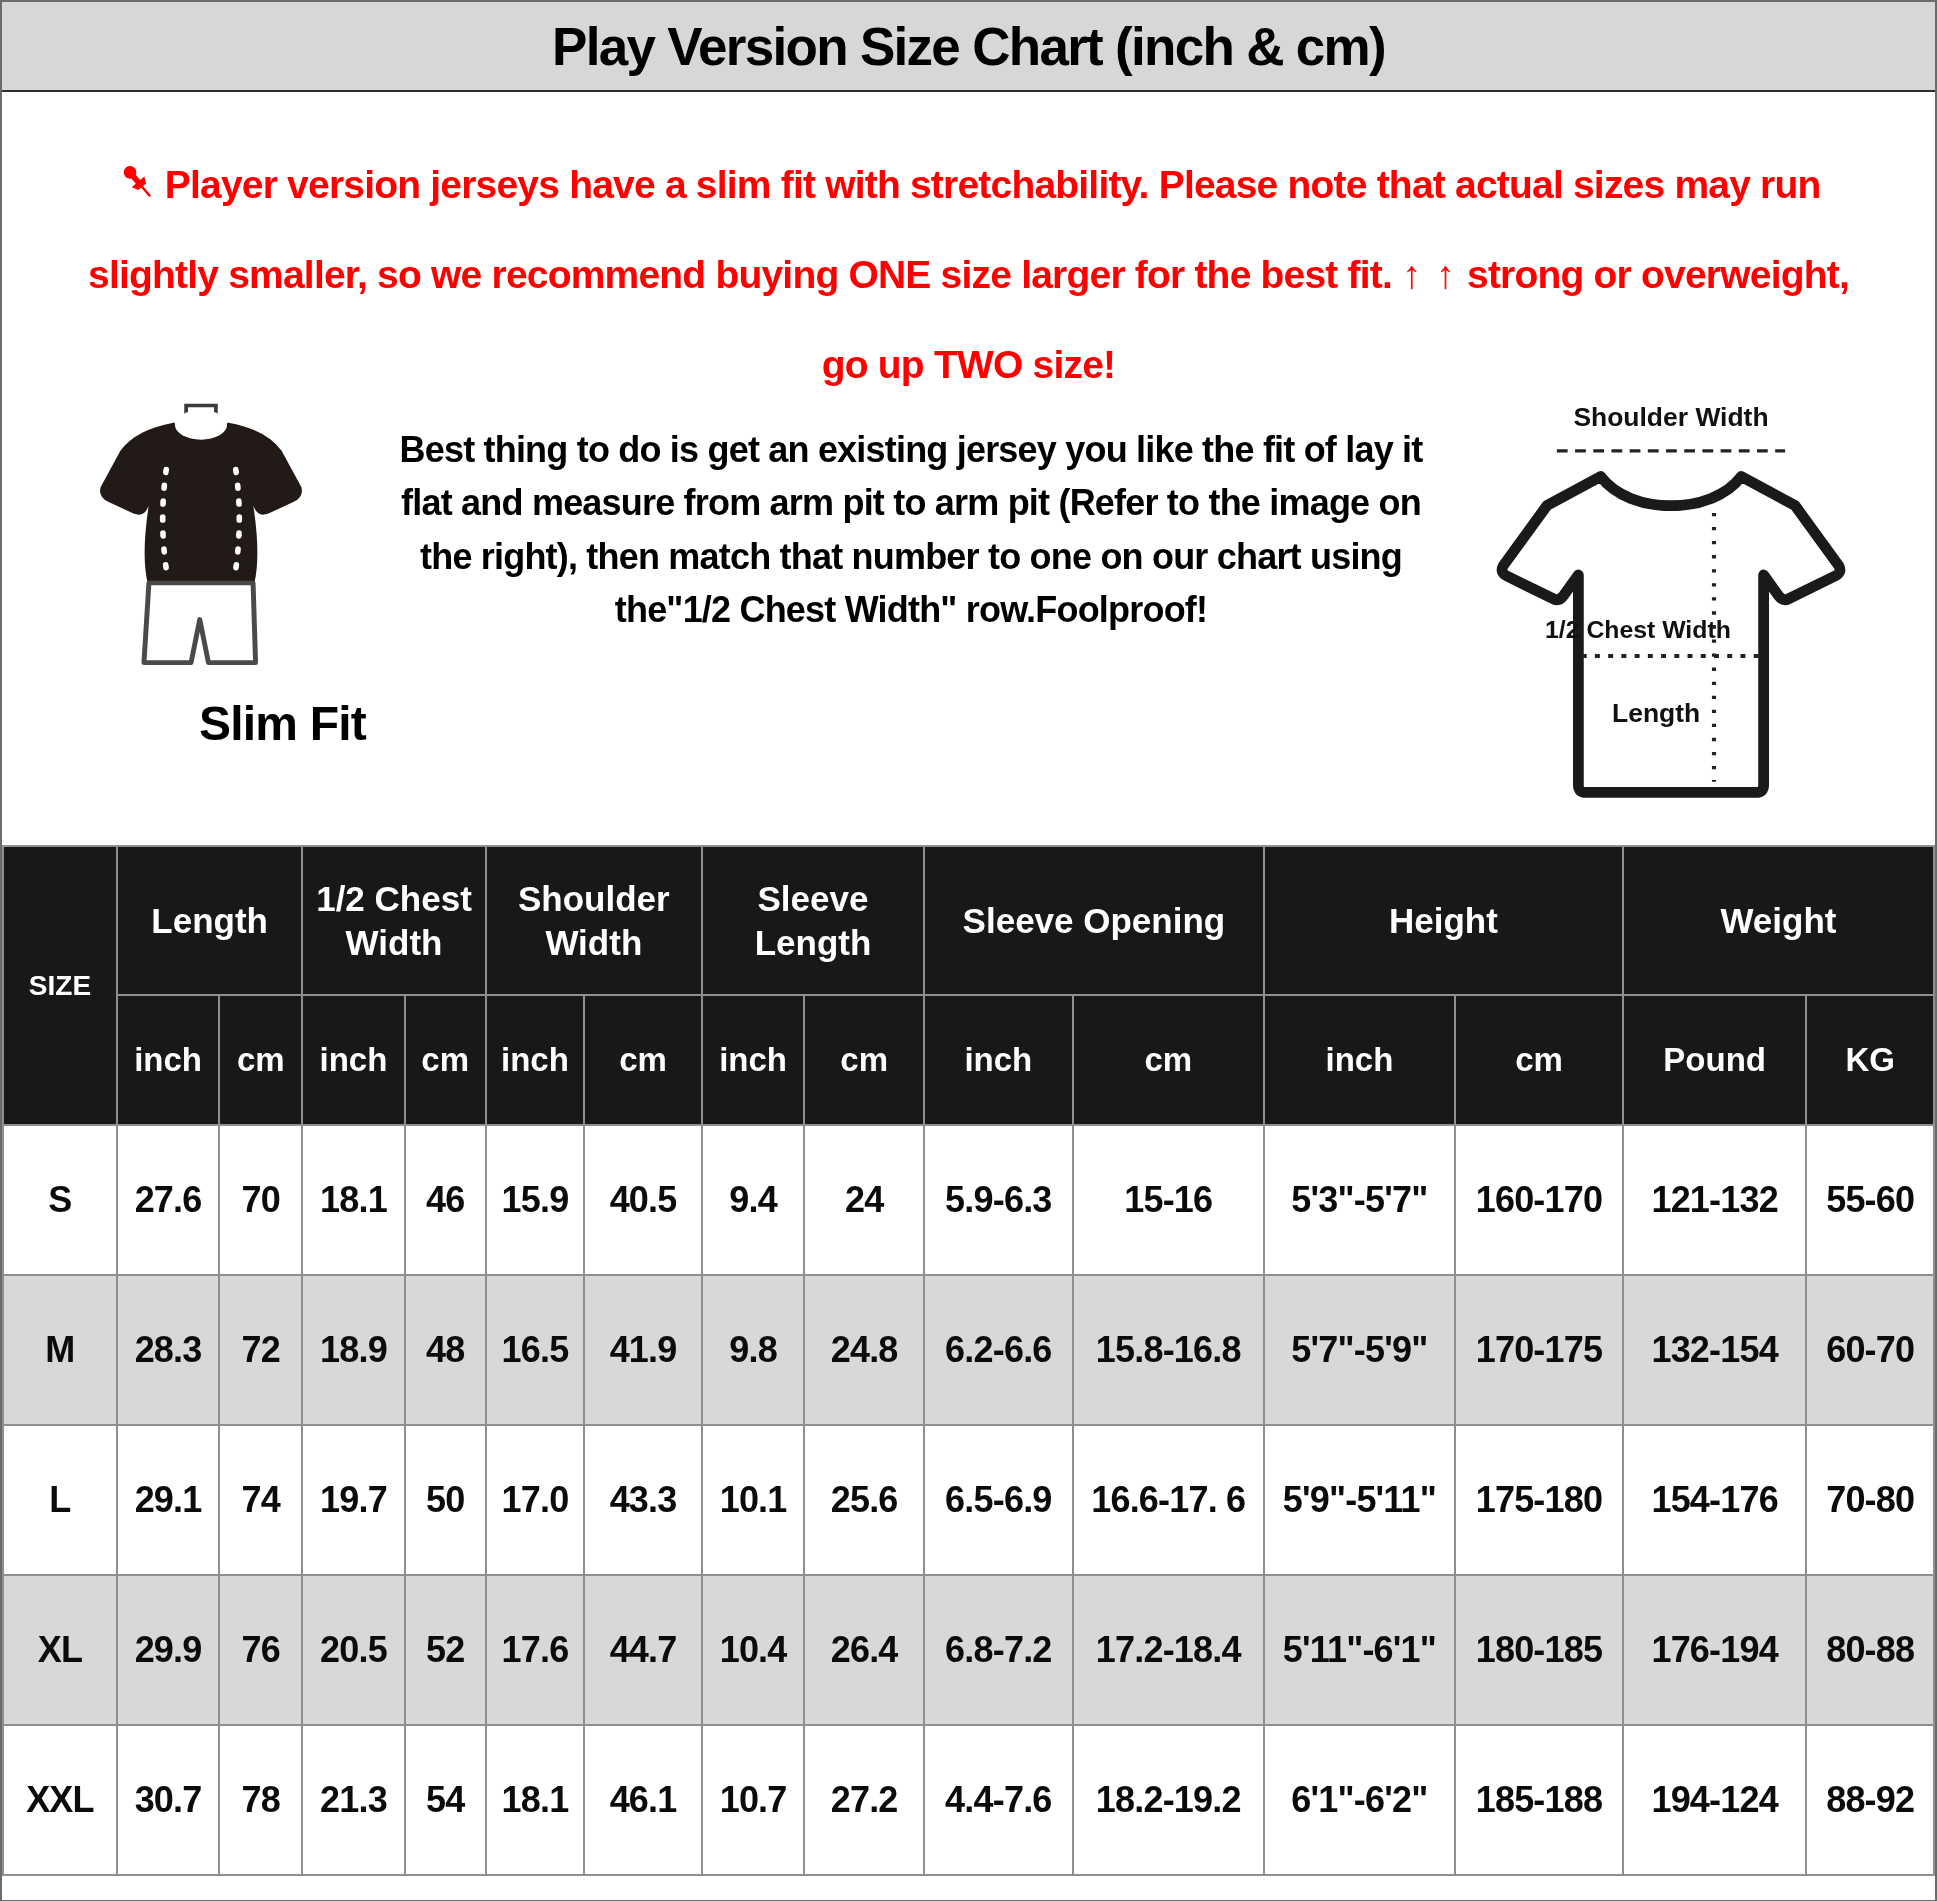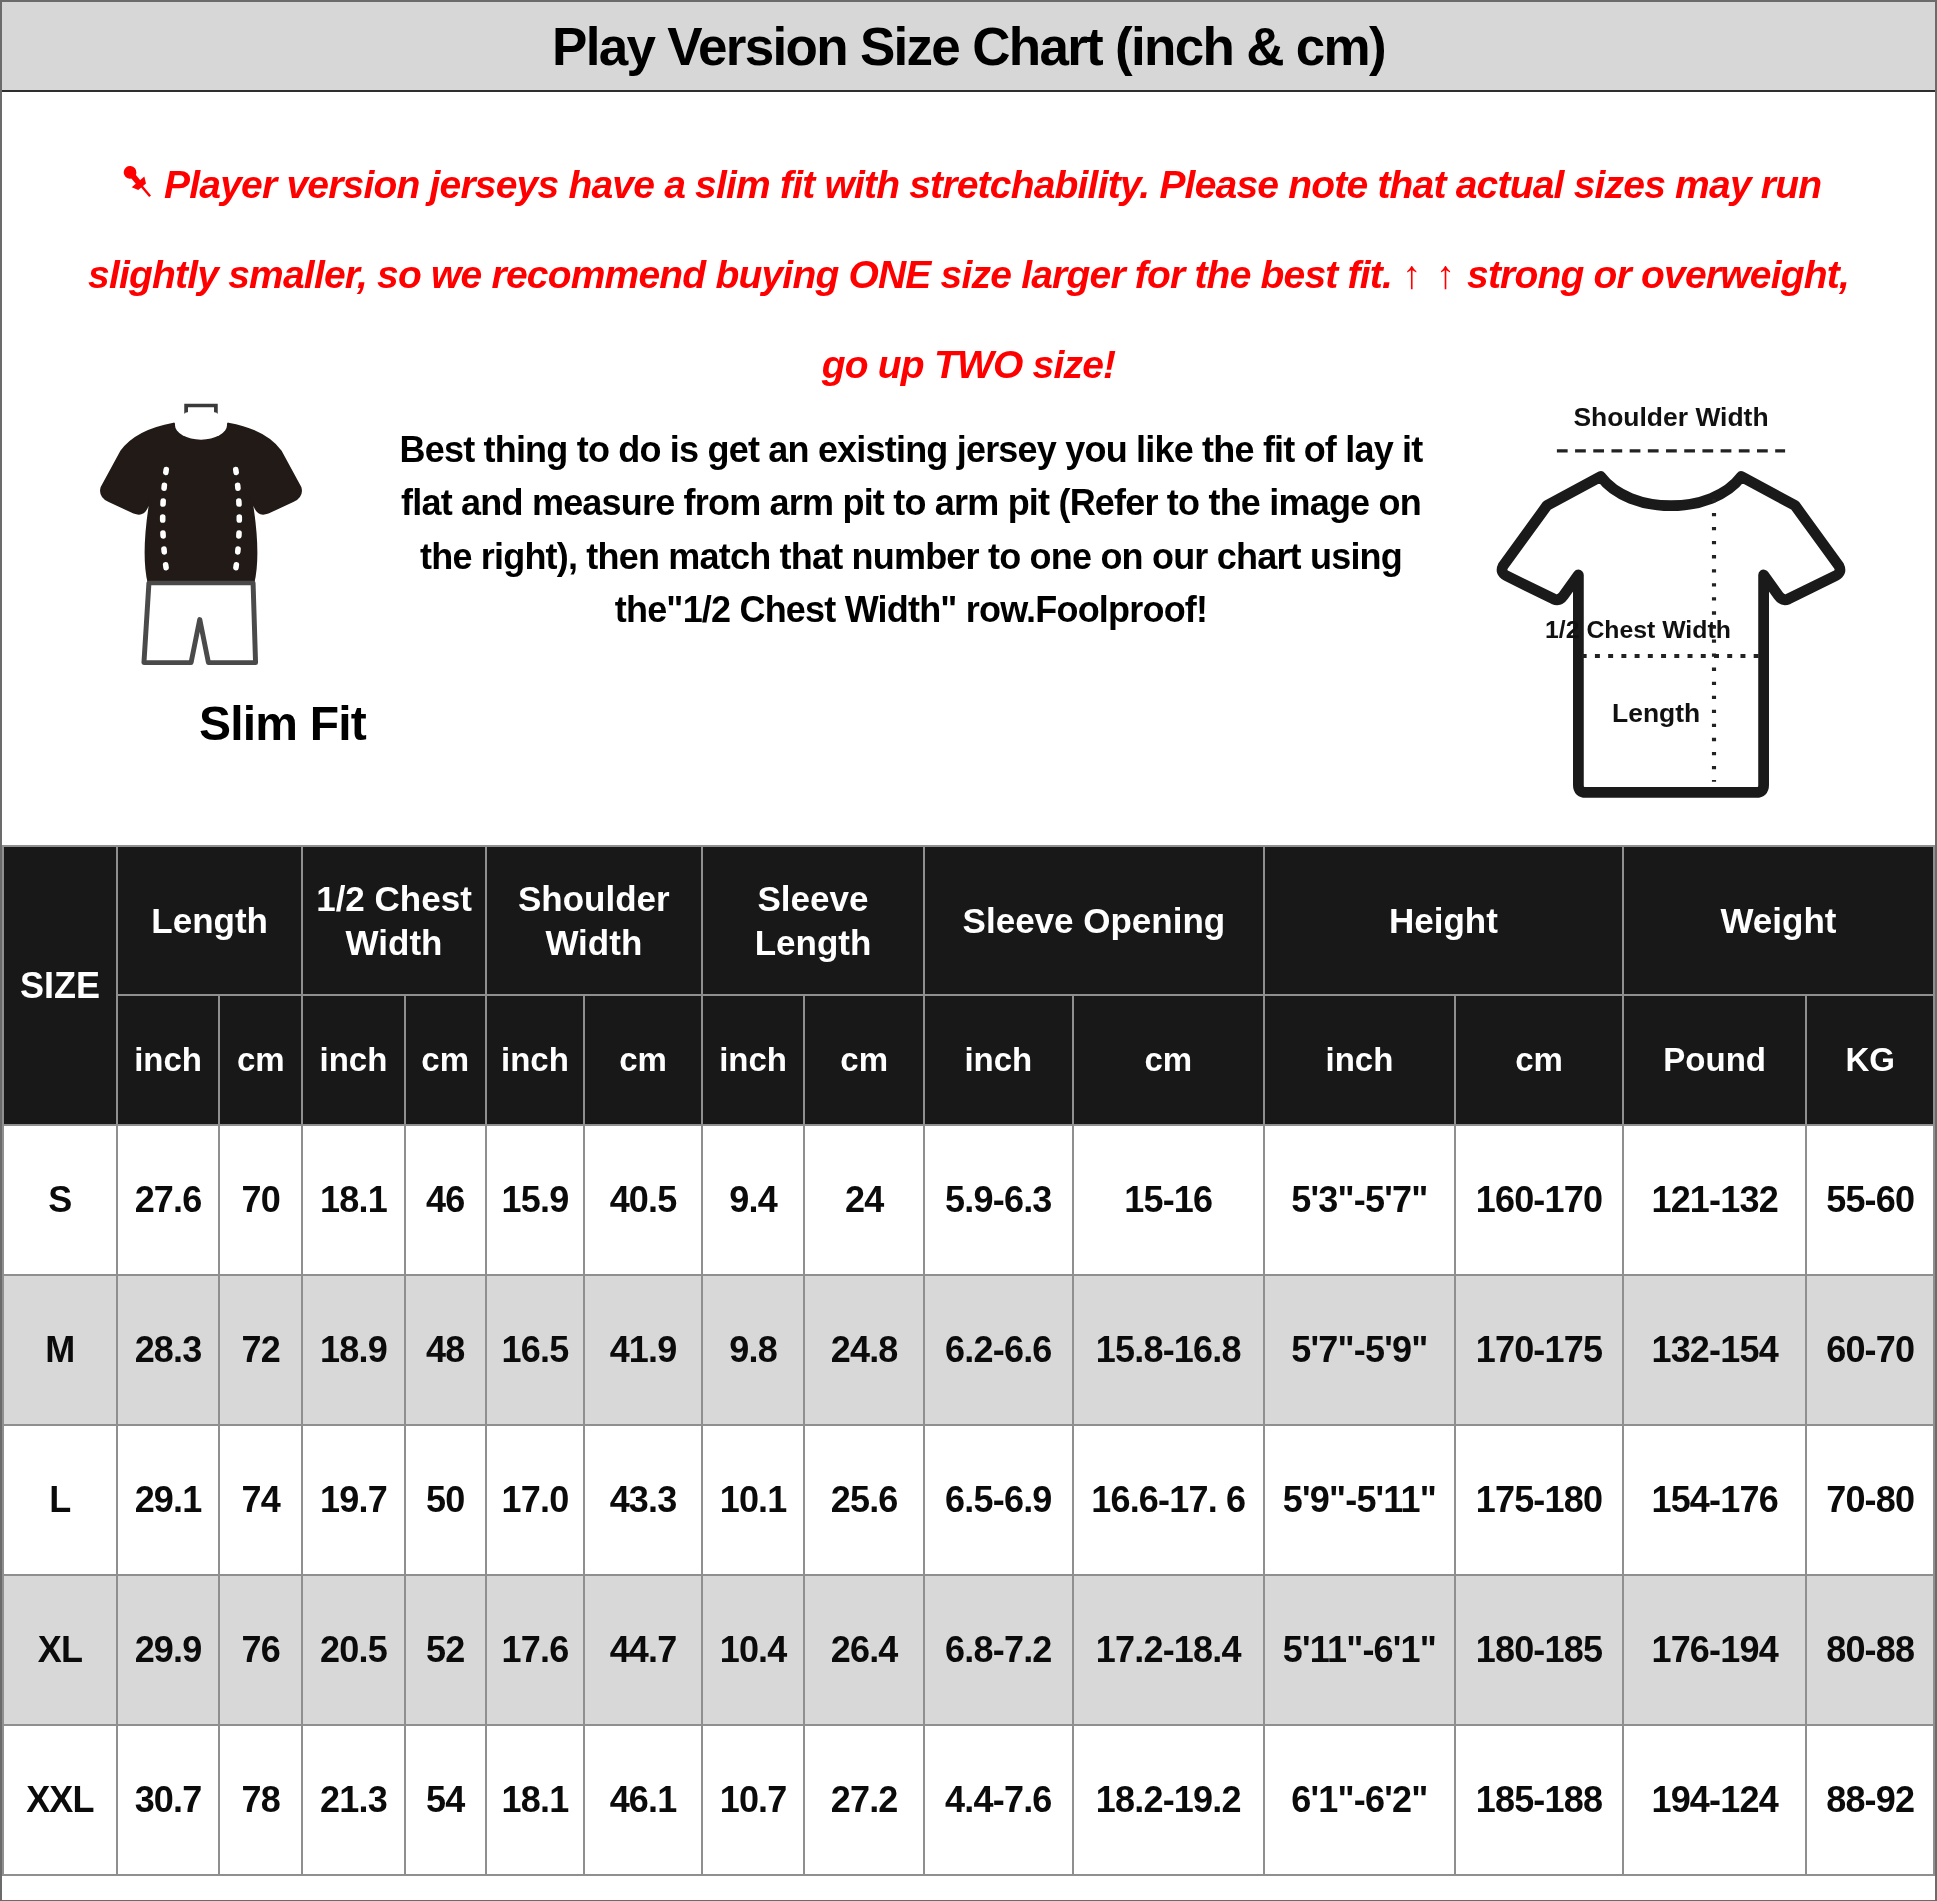--- a/index.html
+++ b/index.html
@@ -12,21 +12,21 @@
   .titlebar{
     height:90px;background:#d7d7d7;border-bottom:2.5px solid #2e2e2e;
     display:flex;align-items:center;justify-content:center;box-sizing:border-box;
   }
   .titlebar h1{margin:12px;font-size:53px;font-weight:800;letter-spacing:-1.7px;}
   
   .notice{
     padding:68px 25px 0;text-align:center;color:#fe0000;
     font-weight:800;font-size:39px;letter-spacing:-0.8px;line-height:1.12;
   }
-  .notice-line{margin:0 0 46px;font-style:italic;}
+  .notice-line{margin:0 0 46px;}
   .notice-line:last-child{margin-bottom:0;}
   .pin{display:inline-block;width:45px;height:45px;vertical-align:-6.6px;margin-right:3.3px;}
   .arrows{letter-spacing:1.7px;font-weight:800;}
   
   .guide{display:flex;height:459px;box-sizing:border-box;padding:11.6px 33px 0;align-items:flex-start;}
   .slimfit{width:331px;text-align:right;}
   .slimfit svg{width:248px;height:273px;display:block;margin:3.3px auto 0;}
   .slimfit-label{font-size:48px;font-weight:800;letter-spacing:-0.8px;margin-top:21.5px;}
   .guide-text{flex:1;text-align:center;padding:25px 30px 0;}
   .guide-heading{font-size:36px;font-weight:800;letter-spacing:-0.8px;margin-bottom:8.3px;}
@@ -35,21 +35,21 @@
   .diagram svg{width:430px;height:430px;display:block;}
   
   table.size-table{width:100%;border-collapse:collapse;table-layout:fixed;}
   table.size-table th,table.size-table td{
     border:2.5px solid #8f8f8f;text-align:center;vertical-align:middle;padding:0;
     overflow:hidden;
   }
   table.size-table th{background:#181818;color:#fff;font-weight:700;}
   .group-th{font-size:35px;line-height:1.25;}
   .unit-th{font-size:33px;}
-  .size-th{font-size:36px;}
+  .size-th{font-size:28px;}
   tr.hdr-group{height:149px;}
   tr.hdr-units{height:130px;}
   tbody tr{height:150px;background:#ffffff;}
   tbody tr:nth-child(even){background:#d8d8d8;}
   tbody td{font-size:36px;font-weight:700;color:#0b0b0b;letter-spacing:-0.8px;}
 </style>
 </head>
 <body>
 
 <div class="page">

